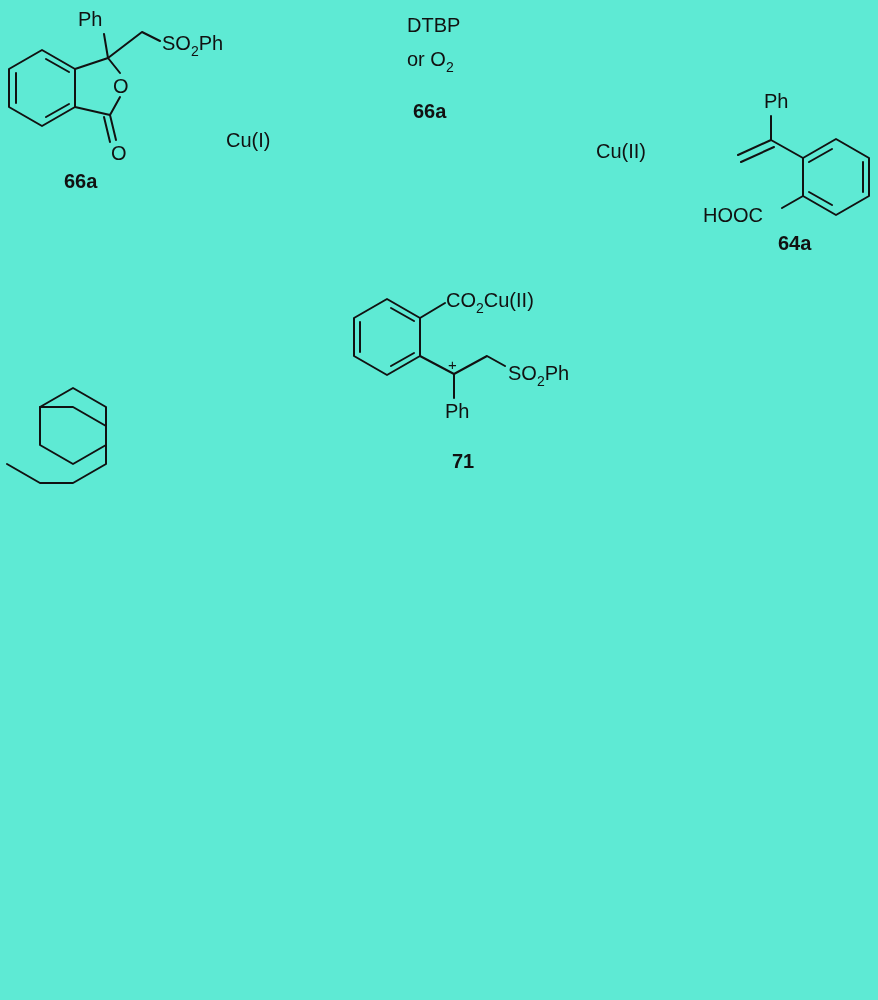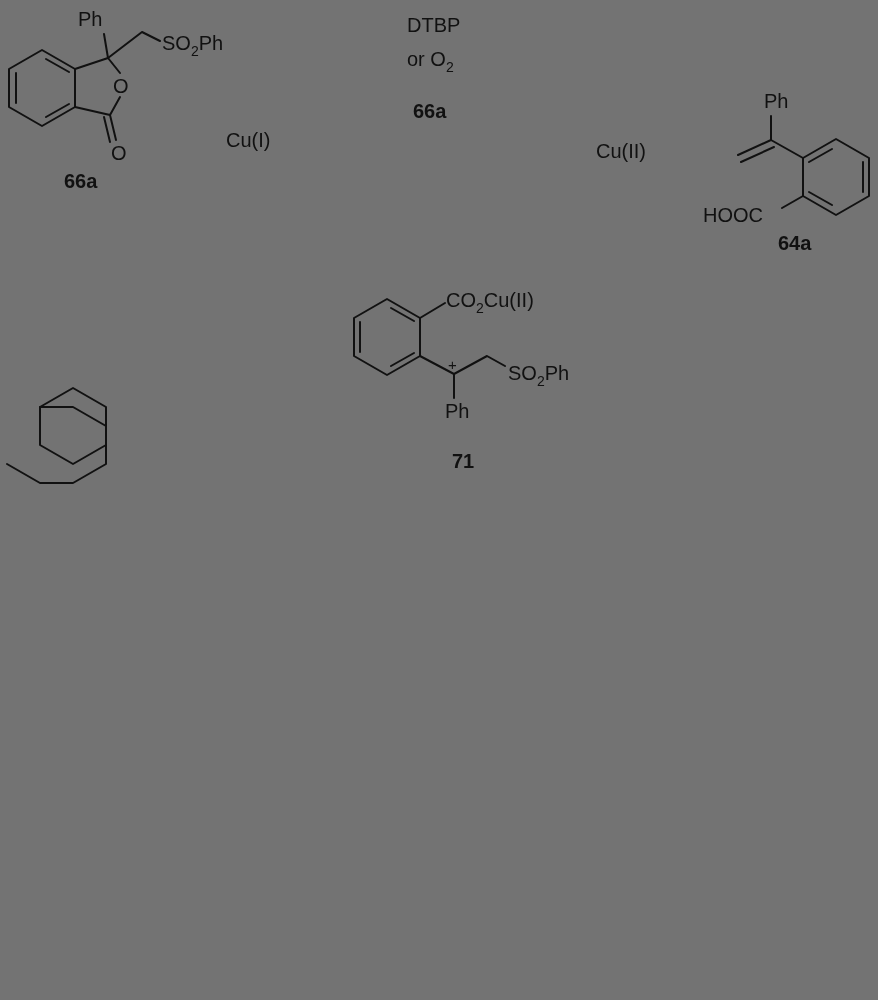--- a/index.html
+++ b/index.html
@@ -1,16 +1,16 @@
 <!DOCTYPE html>
 <html><head>
 <meta charset="utf-8">
 <style>
   html, body { margin: 0; padding: 0; background: #ffffff; }
-  #canvas { position: relative; width: 878px; height: 1000px; background: #737373; overflow: hidden; }
+  #canvas { position: relative; width: 878px; height: 1000px; background: #5eead4; overflow: hidden; }
   svg { position: absolute; left: 0; top: 0; }
   .lbl { font-family: "Liberation Sans", sans-serif; font-size: 20px; fill: #111; }
   .bold { font-weight: bold; }
   .sub { font-size: 14px; }
   .b { stroke: #111; stroke-width: 2; fill: none; stroke-linecap: round; stroke-linejoin: round; }
 </style>
 </head>
 <body>
 
 <div id="canvas">

